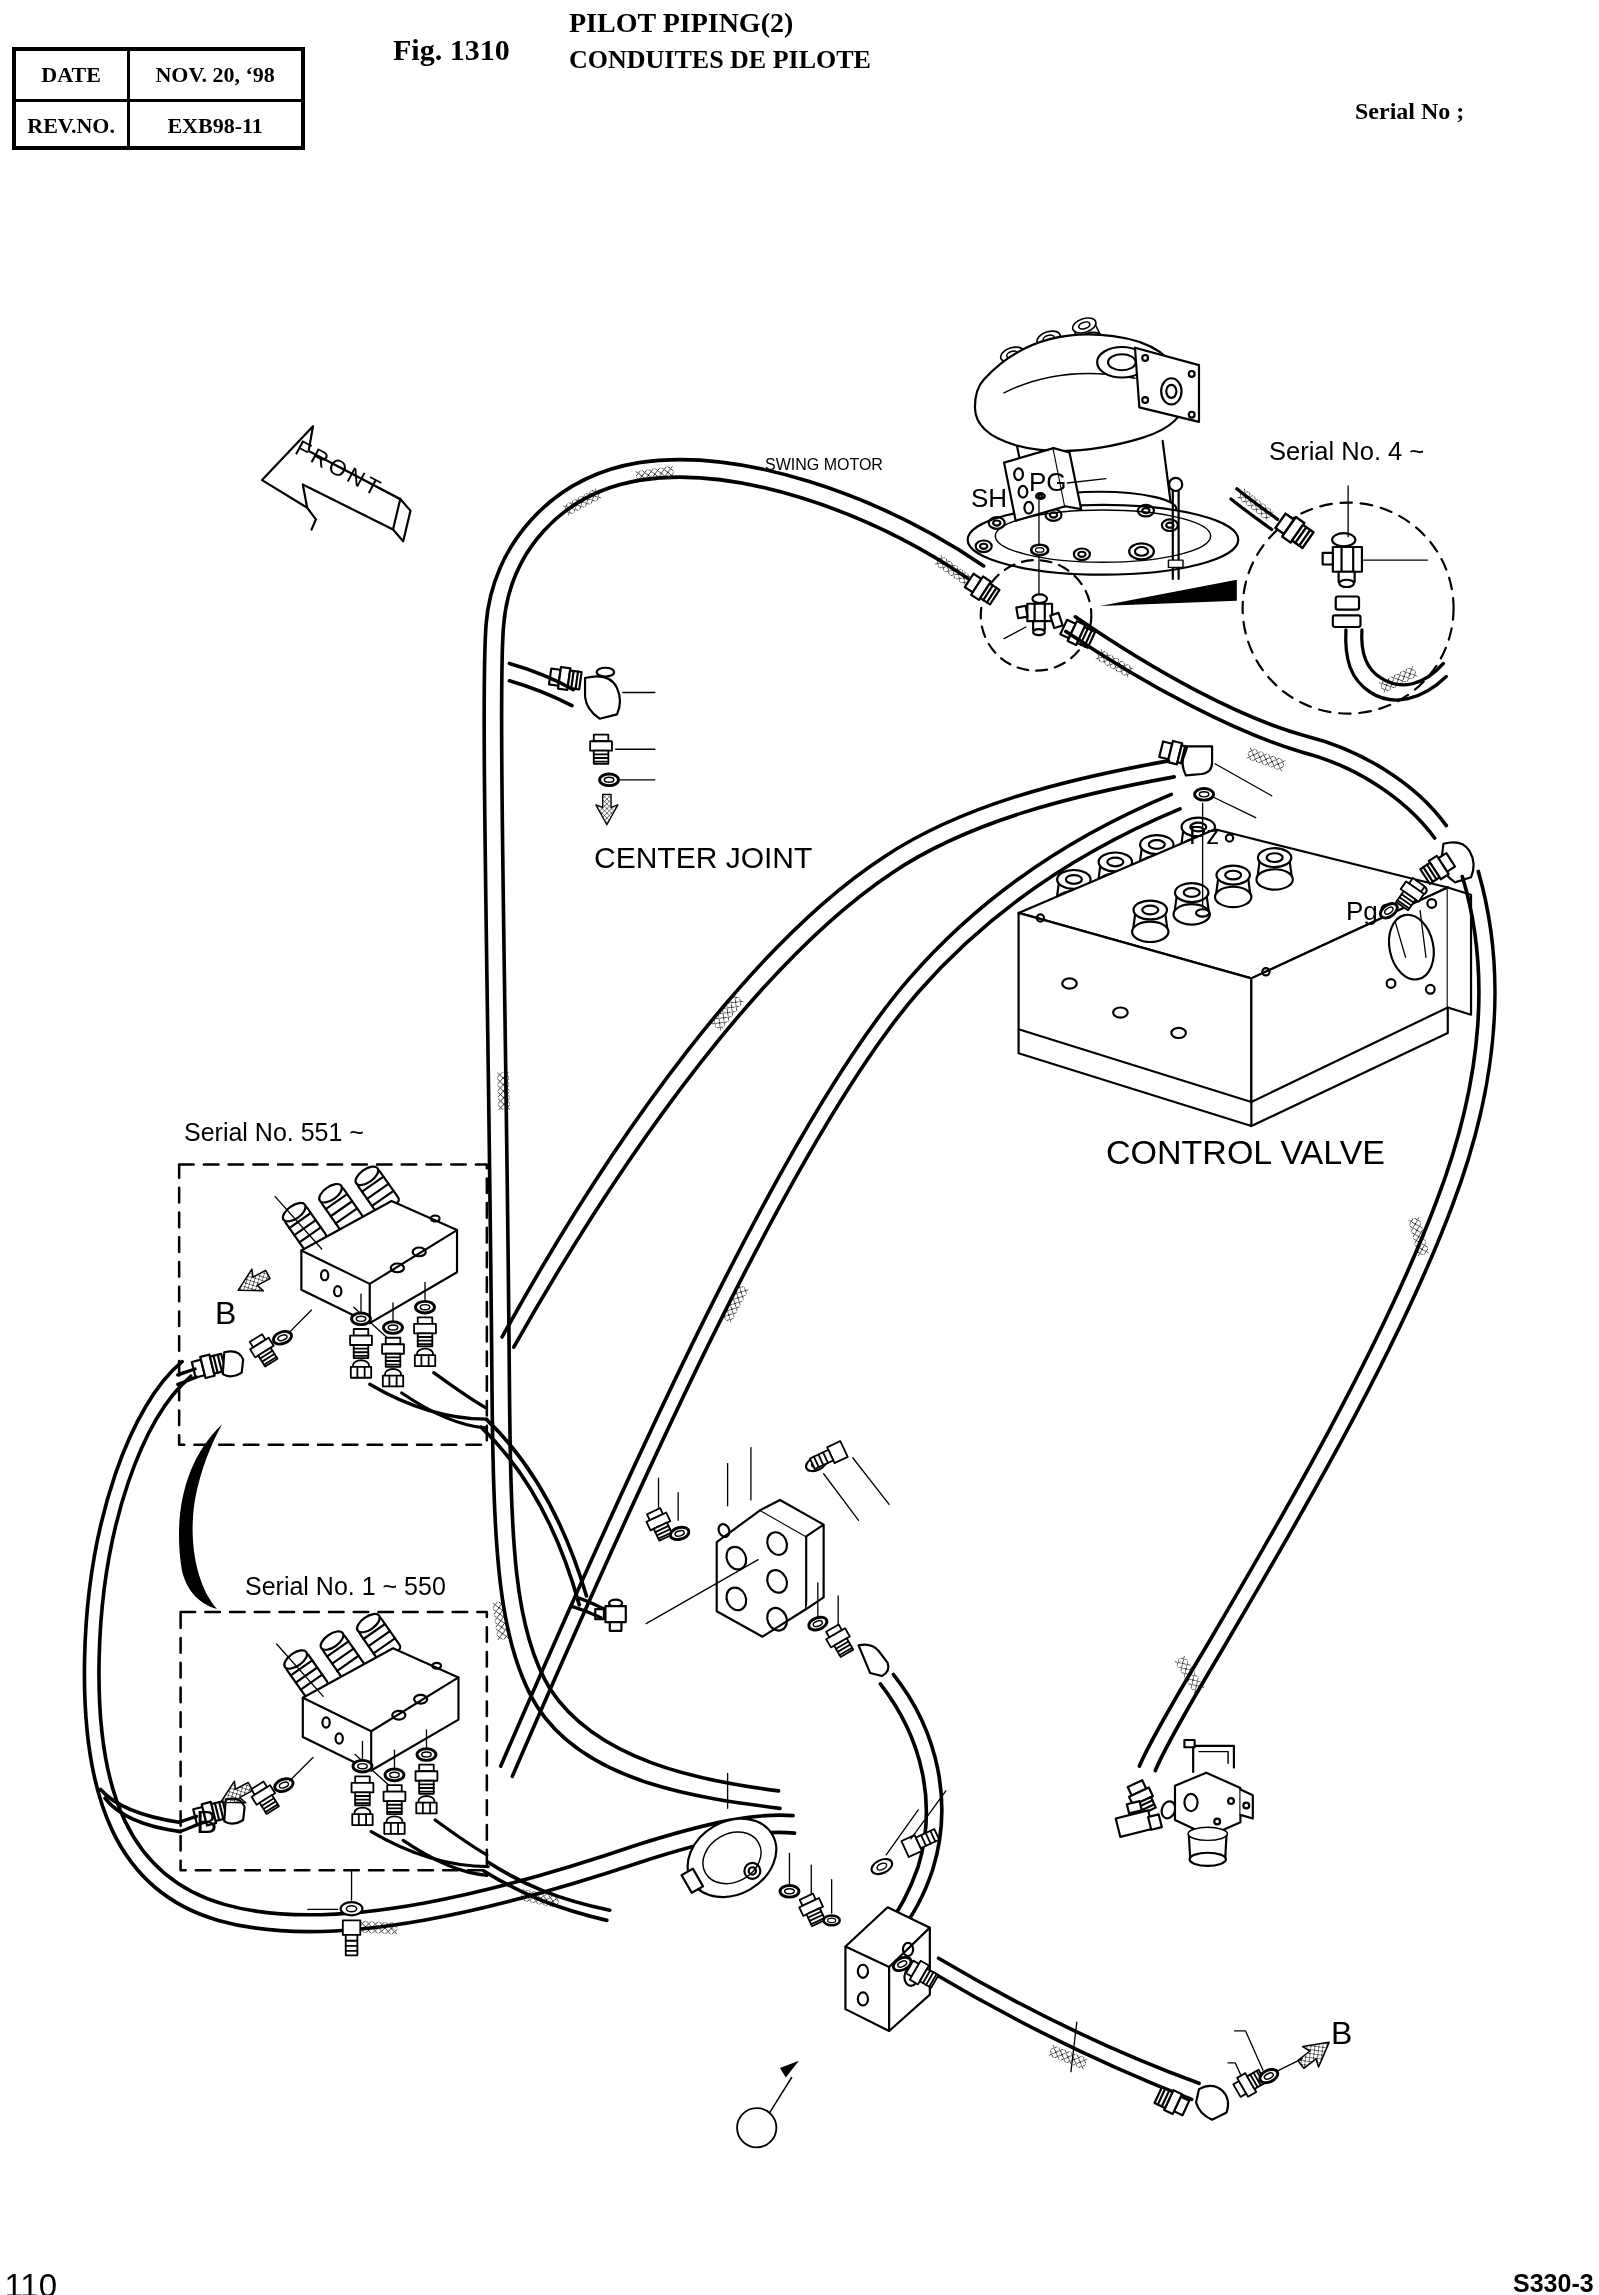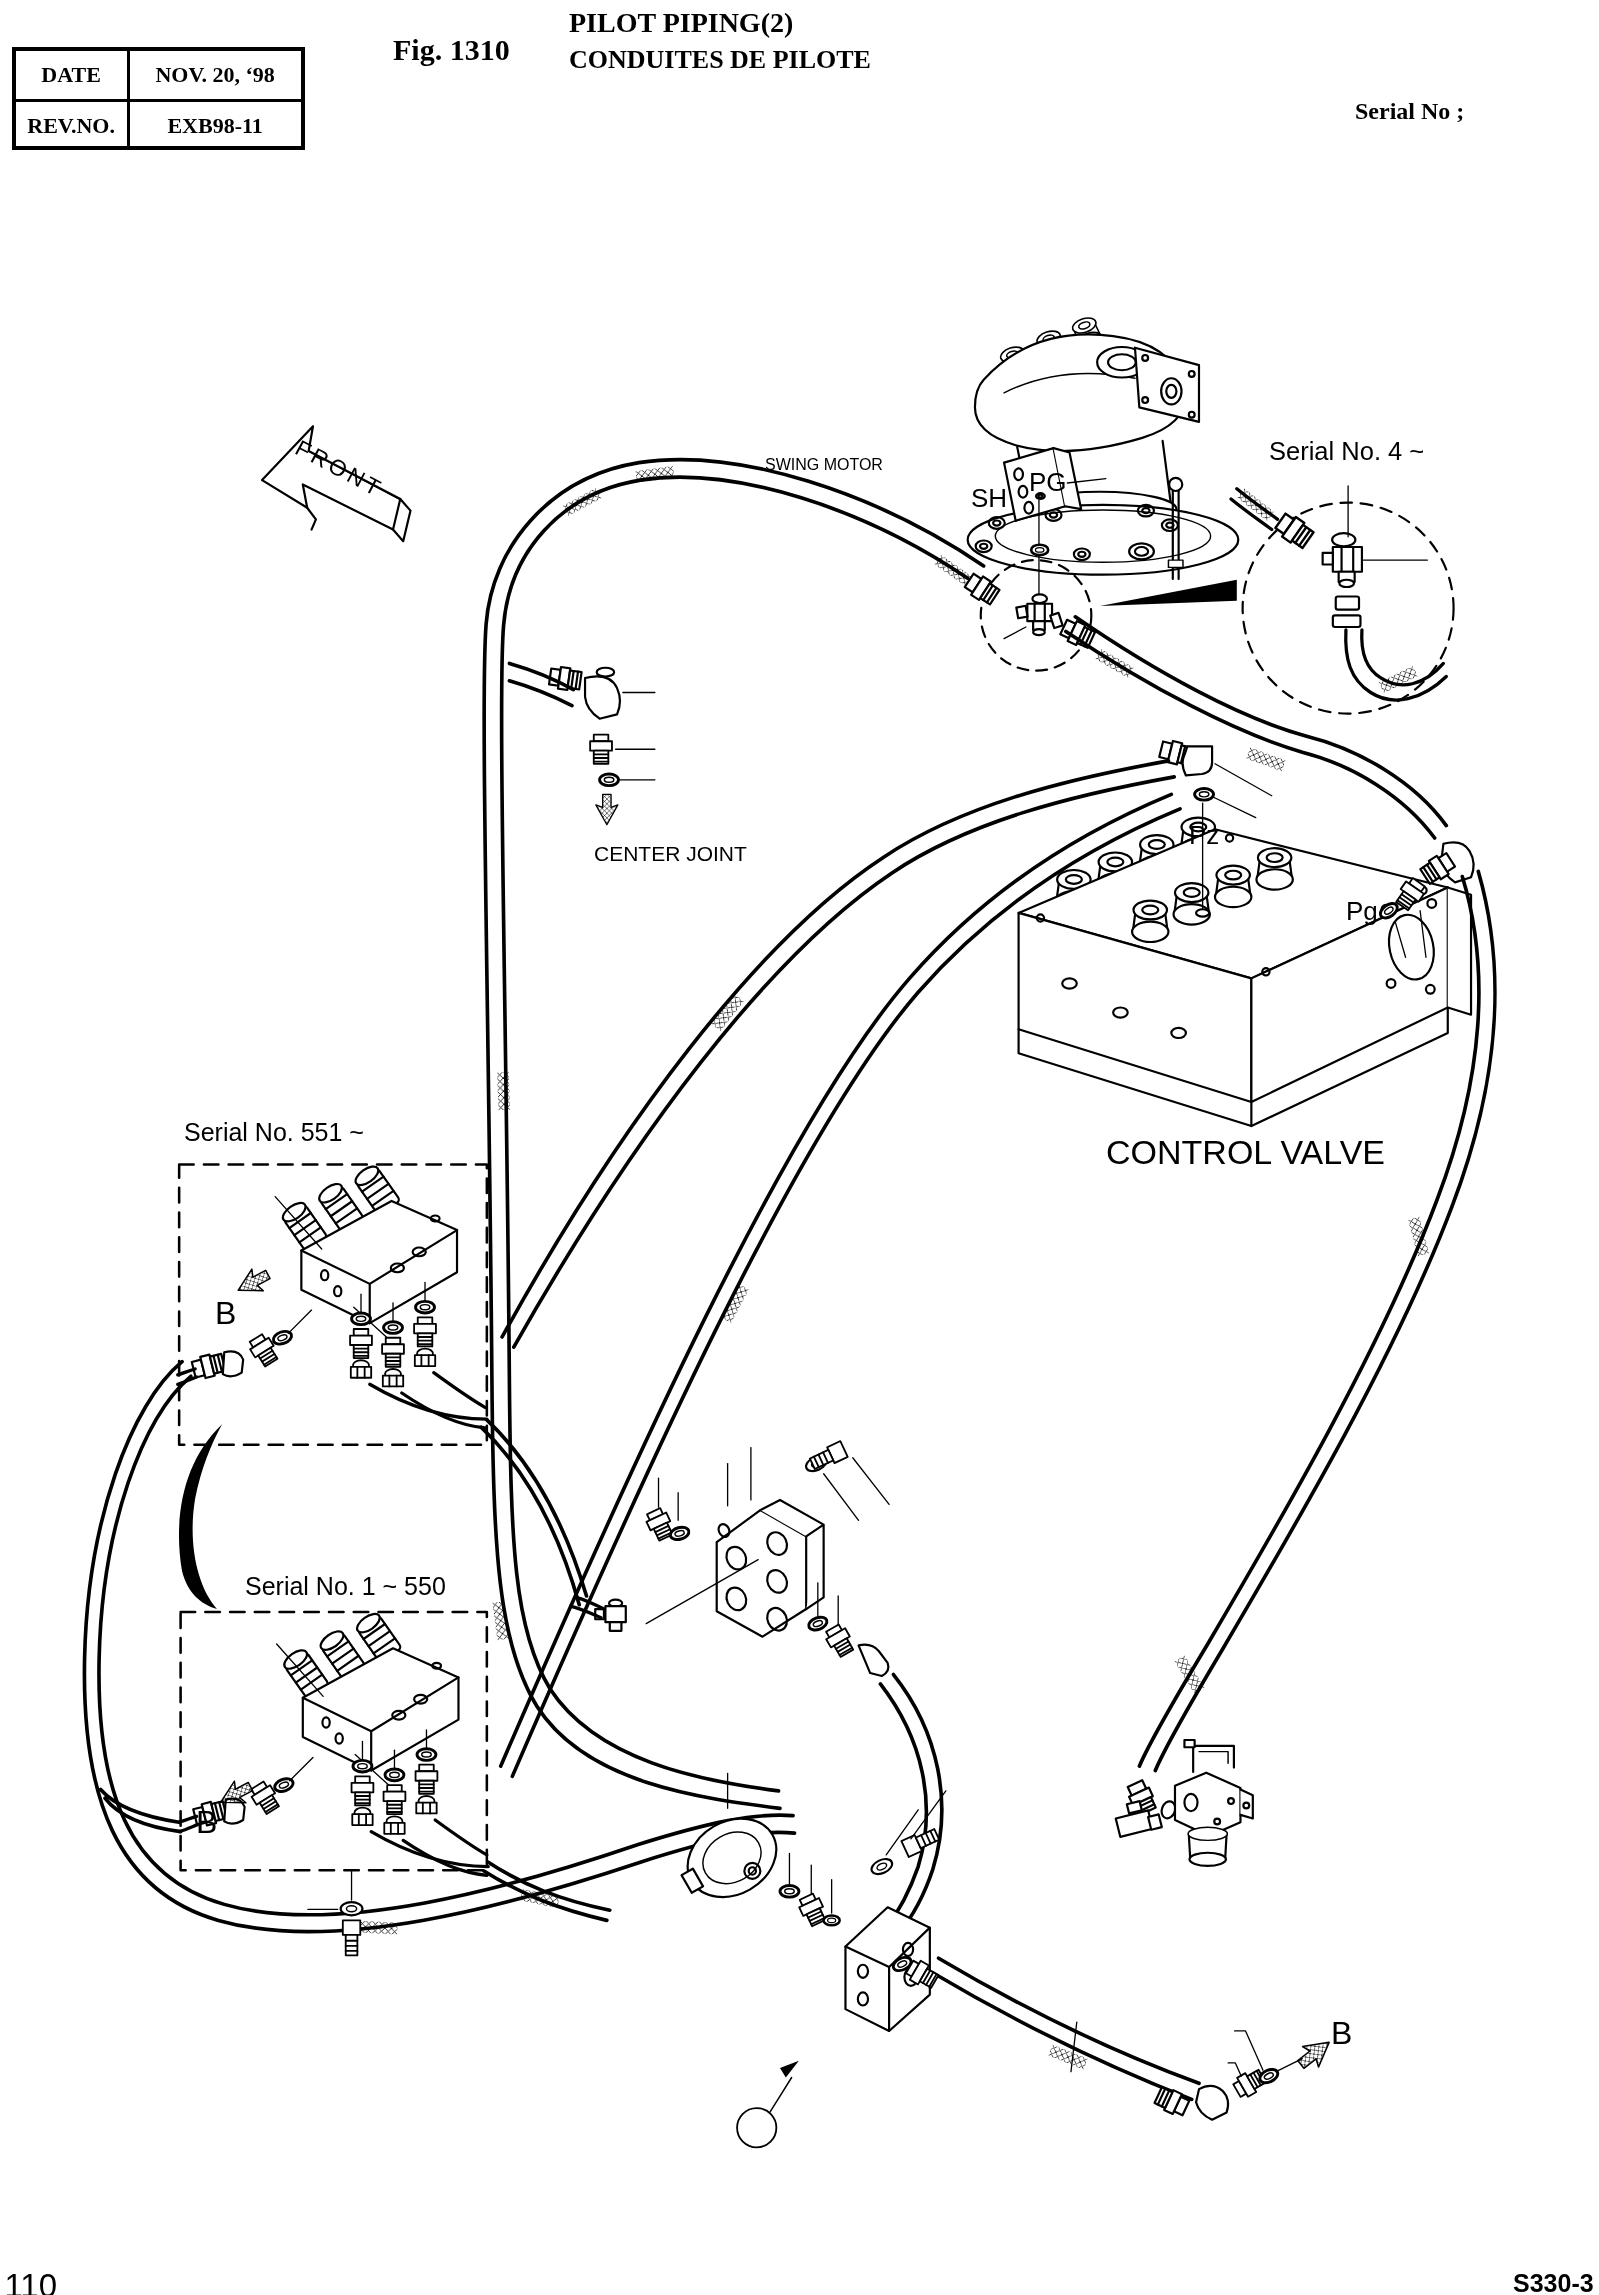--- a/index.html
+++ b/index.html
@@ -500,21 +500,21 @@
 <div class="ser" style="left:393px;top:35px;font-size:30px;text-align:center;">Fig. 1310</div>
 <div class="ser" style="left:569px;top:8.7px;font-size:28px;">PILOT PIPING(2)</div>
 <div class="ser" style="left:569px;top:47px;font-size:26px;">CONDUITES DE PILOTE</div>
 <div class="ser" style="left:1355px;top:99px;font-size:24px;">Serial No ;</div>
 
 <div class="lbl" style="left:302px;top:437px;font-size:22.6px;letter-spacing:3.6px;transform:rotate(28deg);transform-origin:0 0;">FRONT</div>
 <div class="lbl" style="left:765px;top:457px;font-size:16px;">SWING MOTOR</div>
 <div class="lbl" style="left:971px;top:485px;font-size:26px;">SH</div>
 <div class="lbl" style="left:1029px;top:469px;font-size:26px;">PG</div>
 <div class="lbl" style="left:1269px;top:439px;font-size:25.5px;">Serial No. 4 ~</div>
-<div class="lbl" style="left:594px;top:843px;font-size:21px;text-align:center;">CENTER JOINT</div>
+<div class="lbl" style="left:594px;top:843px;font-size:30px;text-align:center;">CENTER JOINT</div>
 <div class="lbl" style="left:1189px;top:822px;font-size:26px;">Pz</div>
 <div class="lbl" style="left:1346px;top:898px;font-size:26px;">Pg</div>
 <div class="lbl" style="left:1106px;top:1135px;font-size:34px;text-align:center;">CONTROL VALVE</div>
 <div class="lbl" style="left:184px;top:1120px;font-size:25px;">Serial No. 551 ~</div>
 <div class="lbl" style="left:245px;top:1574px;font-size:25px;">Serial No. 1 ~ 550</div>
 <div class="lbl b" style="left:215px;top:1297px;">B</div>
 <div class="lbl b" style="left:196px;top:1806px;">B</div>
 <div class="lbl b" style="left:1331px;top:2017px;">B</div>
 
 <div class="lbl" style="left:4.4px;top:2269px;font-size:33px;font-weight:400;">110</div>

